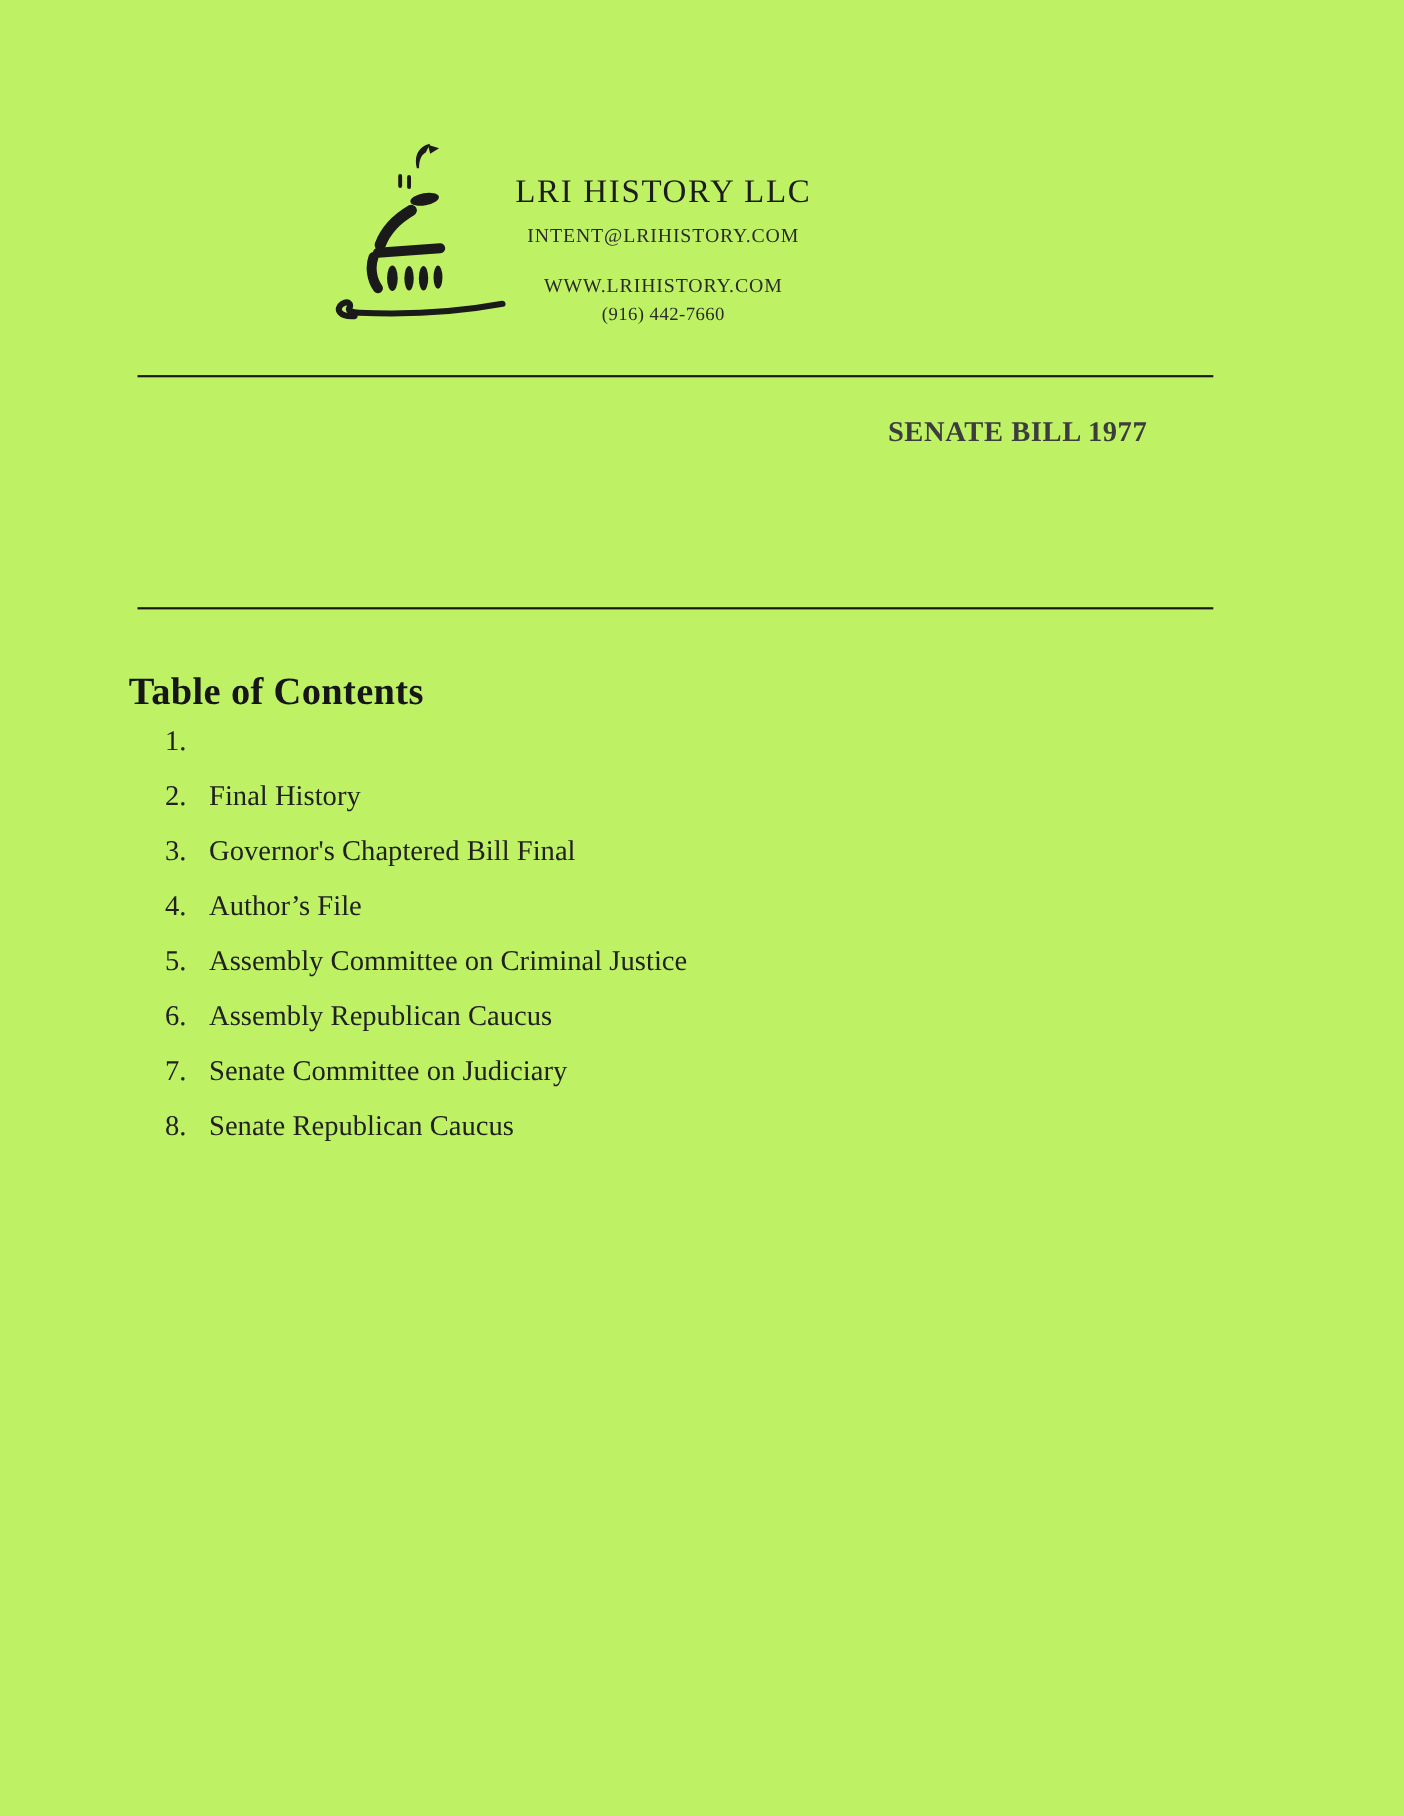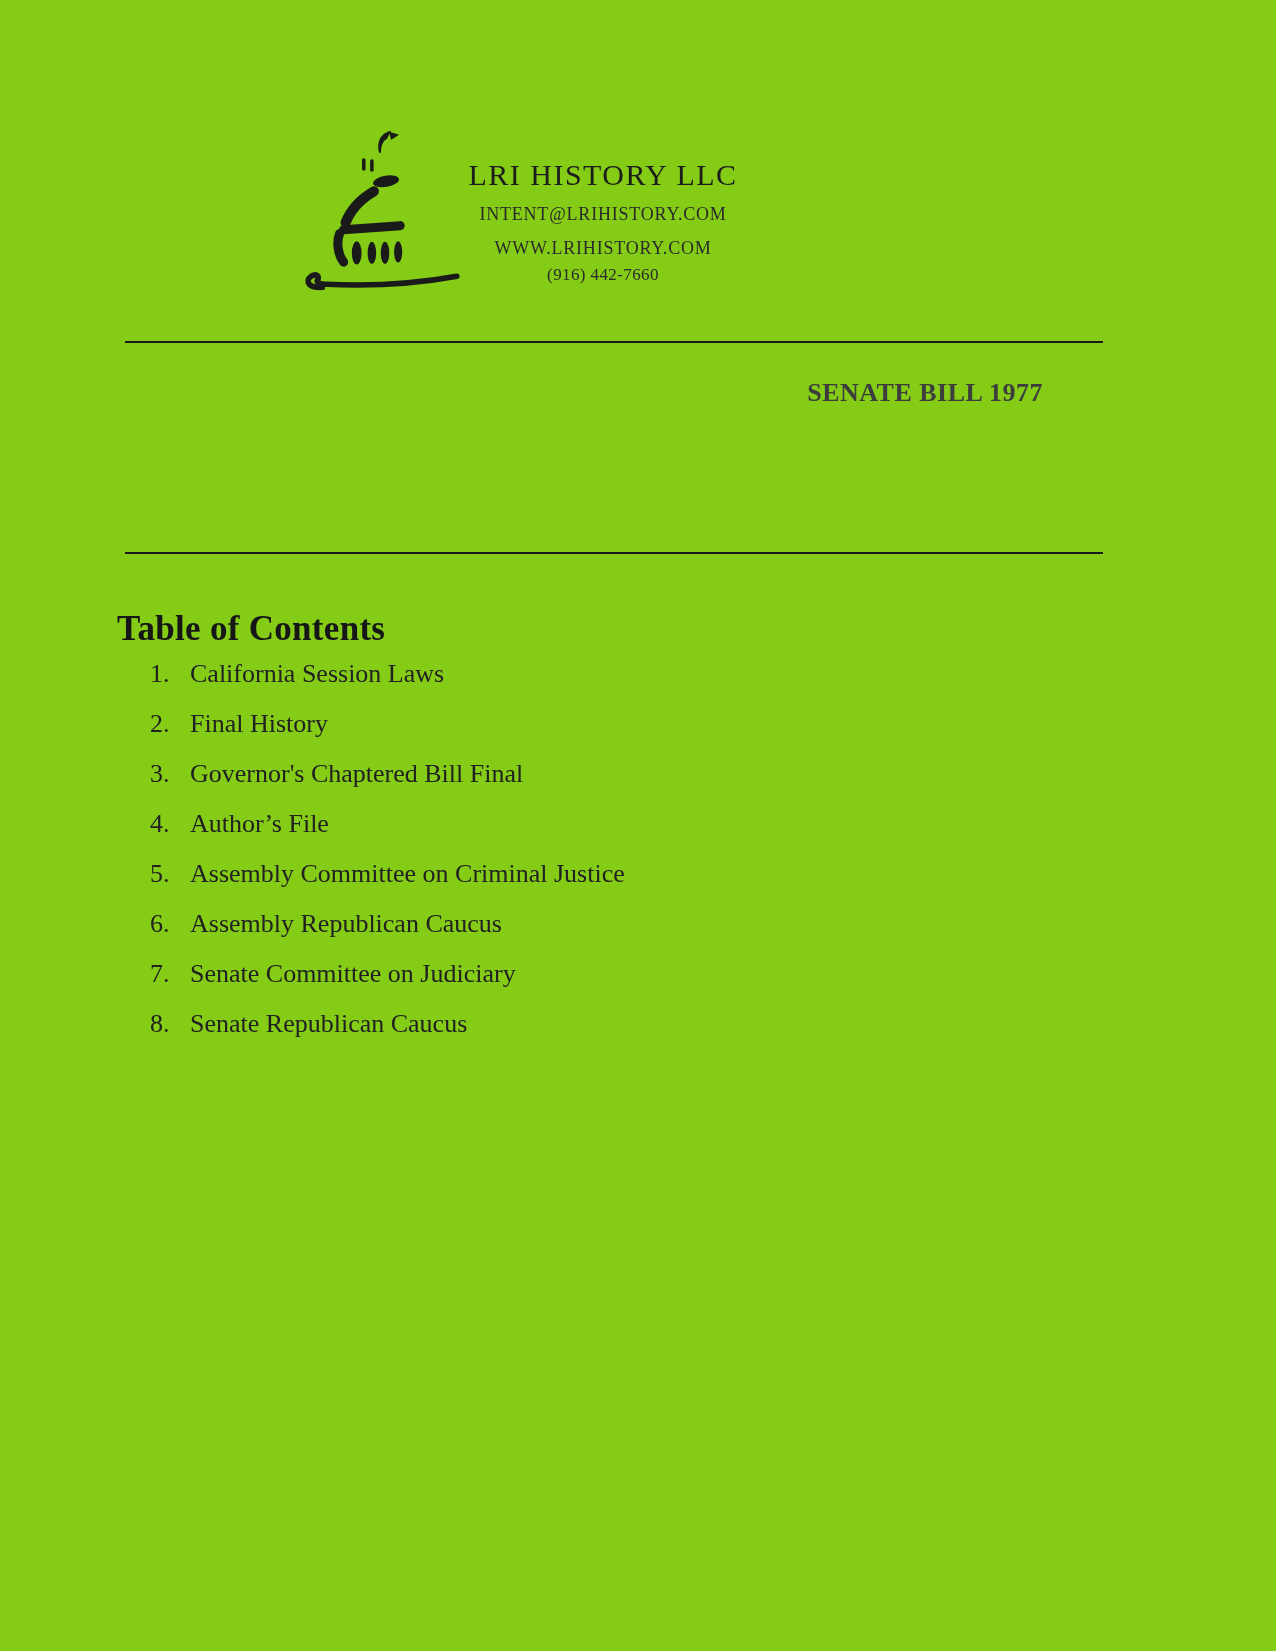--- a/index.html
+++ b/index.html
@@ -4,21 +4,21 @@
 <style>
   html, body {
     margin: 0;
     padding: 0;
     background: #ffffff;
   }
   .page {
     position: relative;
     width: 1276px;
     height: 1651px;
-    background: #84cc16;
+    background: #bef264;
     font-family: "Liberation Serif", serif;
     color: #1f1f1f;
     overflow: hidden;
   }
 
   
   .logo {
     position: absolute;
     left: 292px;
     top: 126px;
@@ -40,21 +40,21 @@
     color: #1c1c1c;
     white-space: nowrap;
   }
   .contact-line {
     font-size: 18px;
     letter-spacing: 0.8px;
     color: #2a2a2a;
     margin-top: 12px;
     white-space: nowrap;
   }
-  .contact-line.web { margin-top: 13px; }
+  .contact-line.web { margin-top: 24px; }
   .phone-line {
     font-size: 17px;
     letter-spacing: 0.4px;
     color: #2a2a2a;
     margin-top: 6px;
     white-space: nowrap;
   }
 
   
   .rule {
@@ -155,21 +155,20 @@
 
   <div class="title-block">
     <div class="title-line">SENATE BILL 1977</div>
   </div>
 
   <h1 class="toc-heading">Table of Contents</h1>
 
   <ol class="toc-list">
     <li class="toc-item">
       <span class="toc-number">1.</span>
-      <span class="toc-label">California Session Laws</span>
     </li>
     <li class="toc-item">
       <span class="toc-number">2.</span>
       <span class="toc-label">Final History</span>
     </li>
     <li class="toc-item">
       <span class="toc-number">3.</span>
       <span class="toc-label">Governor's Chaptered Bill Final</span>
     </li>
     <li class="toc-item">

